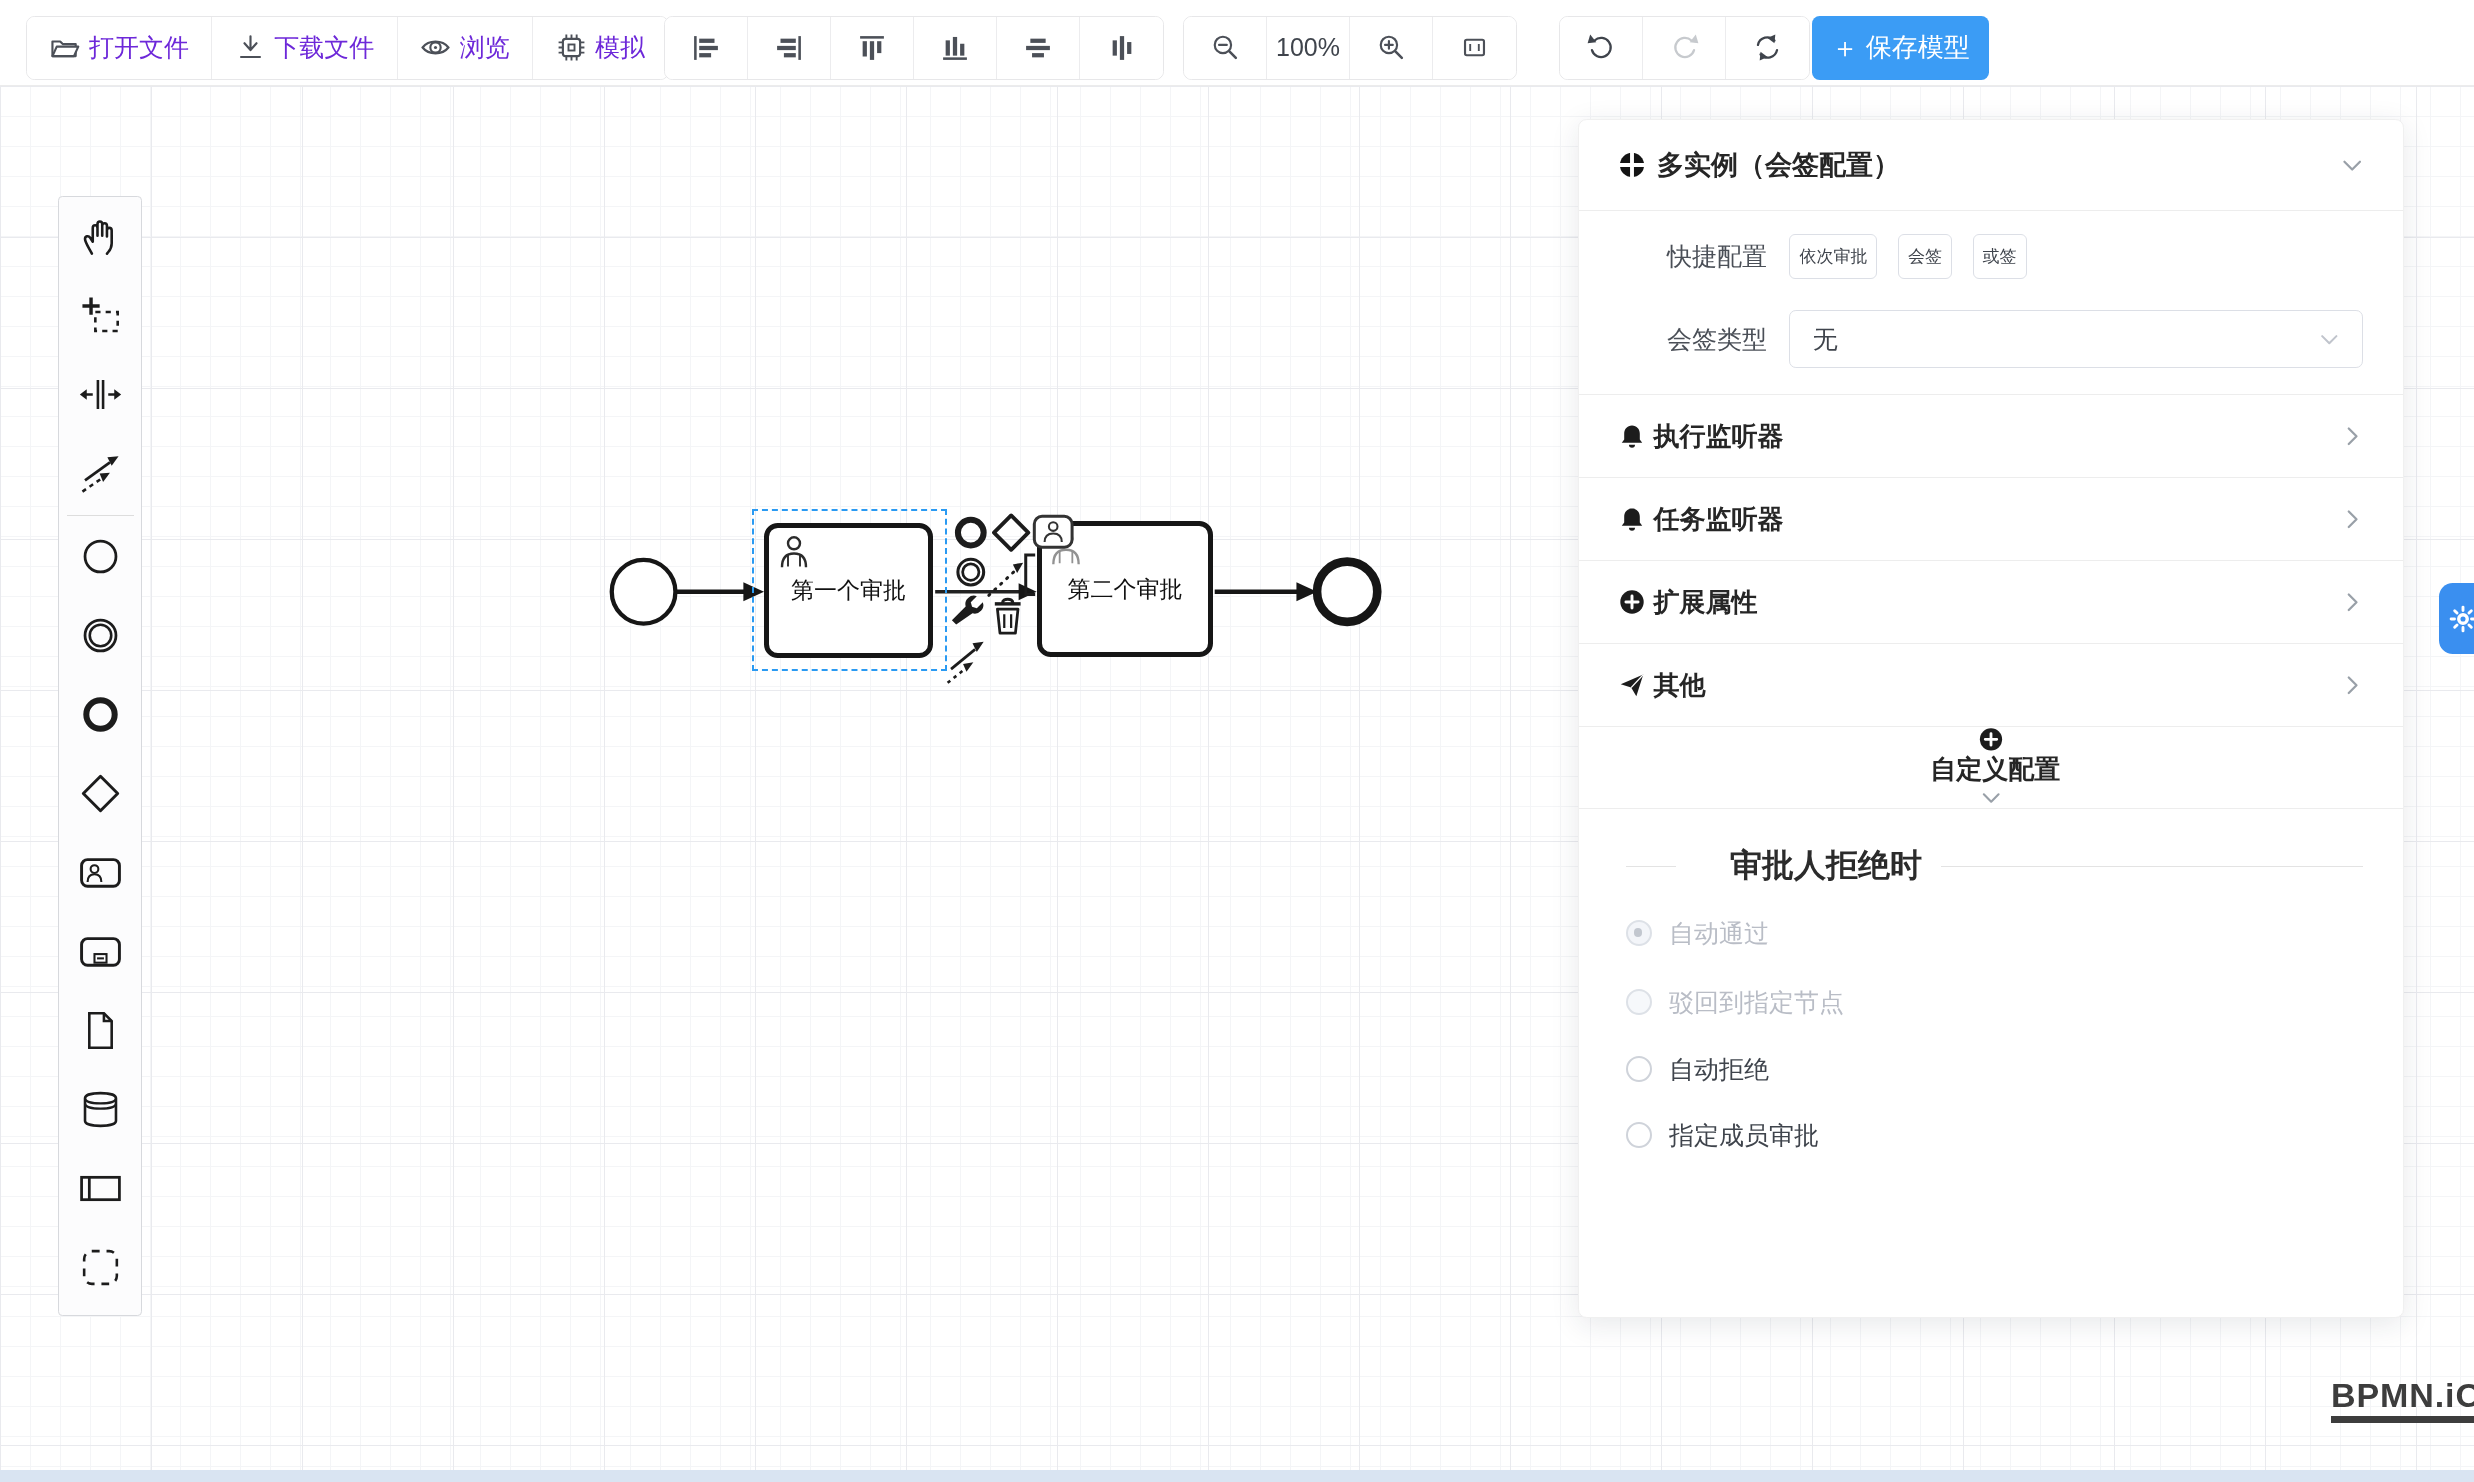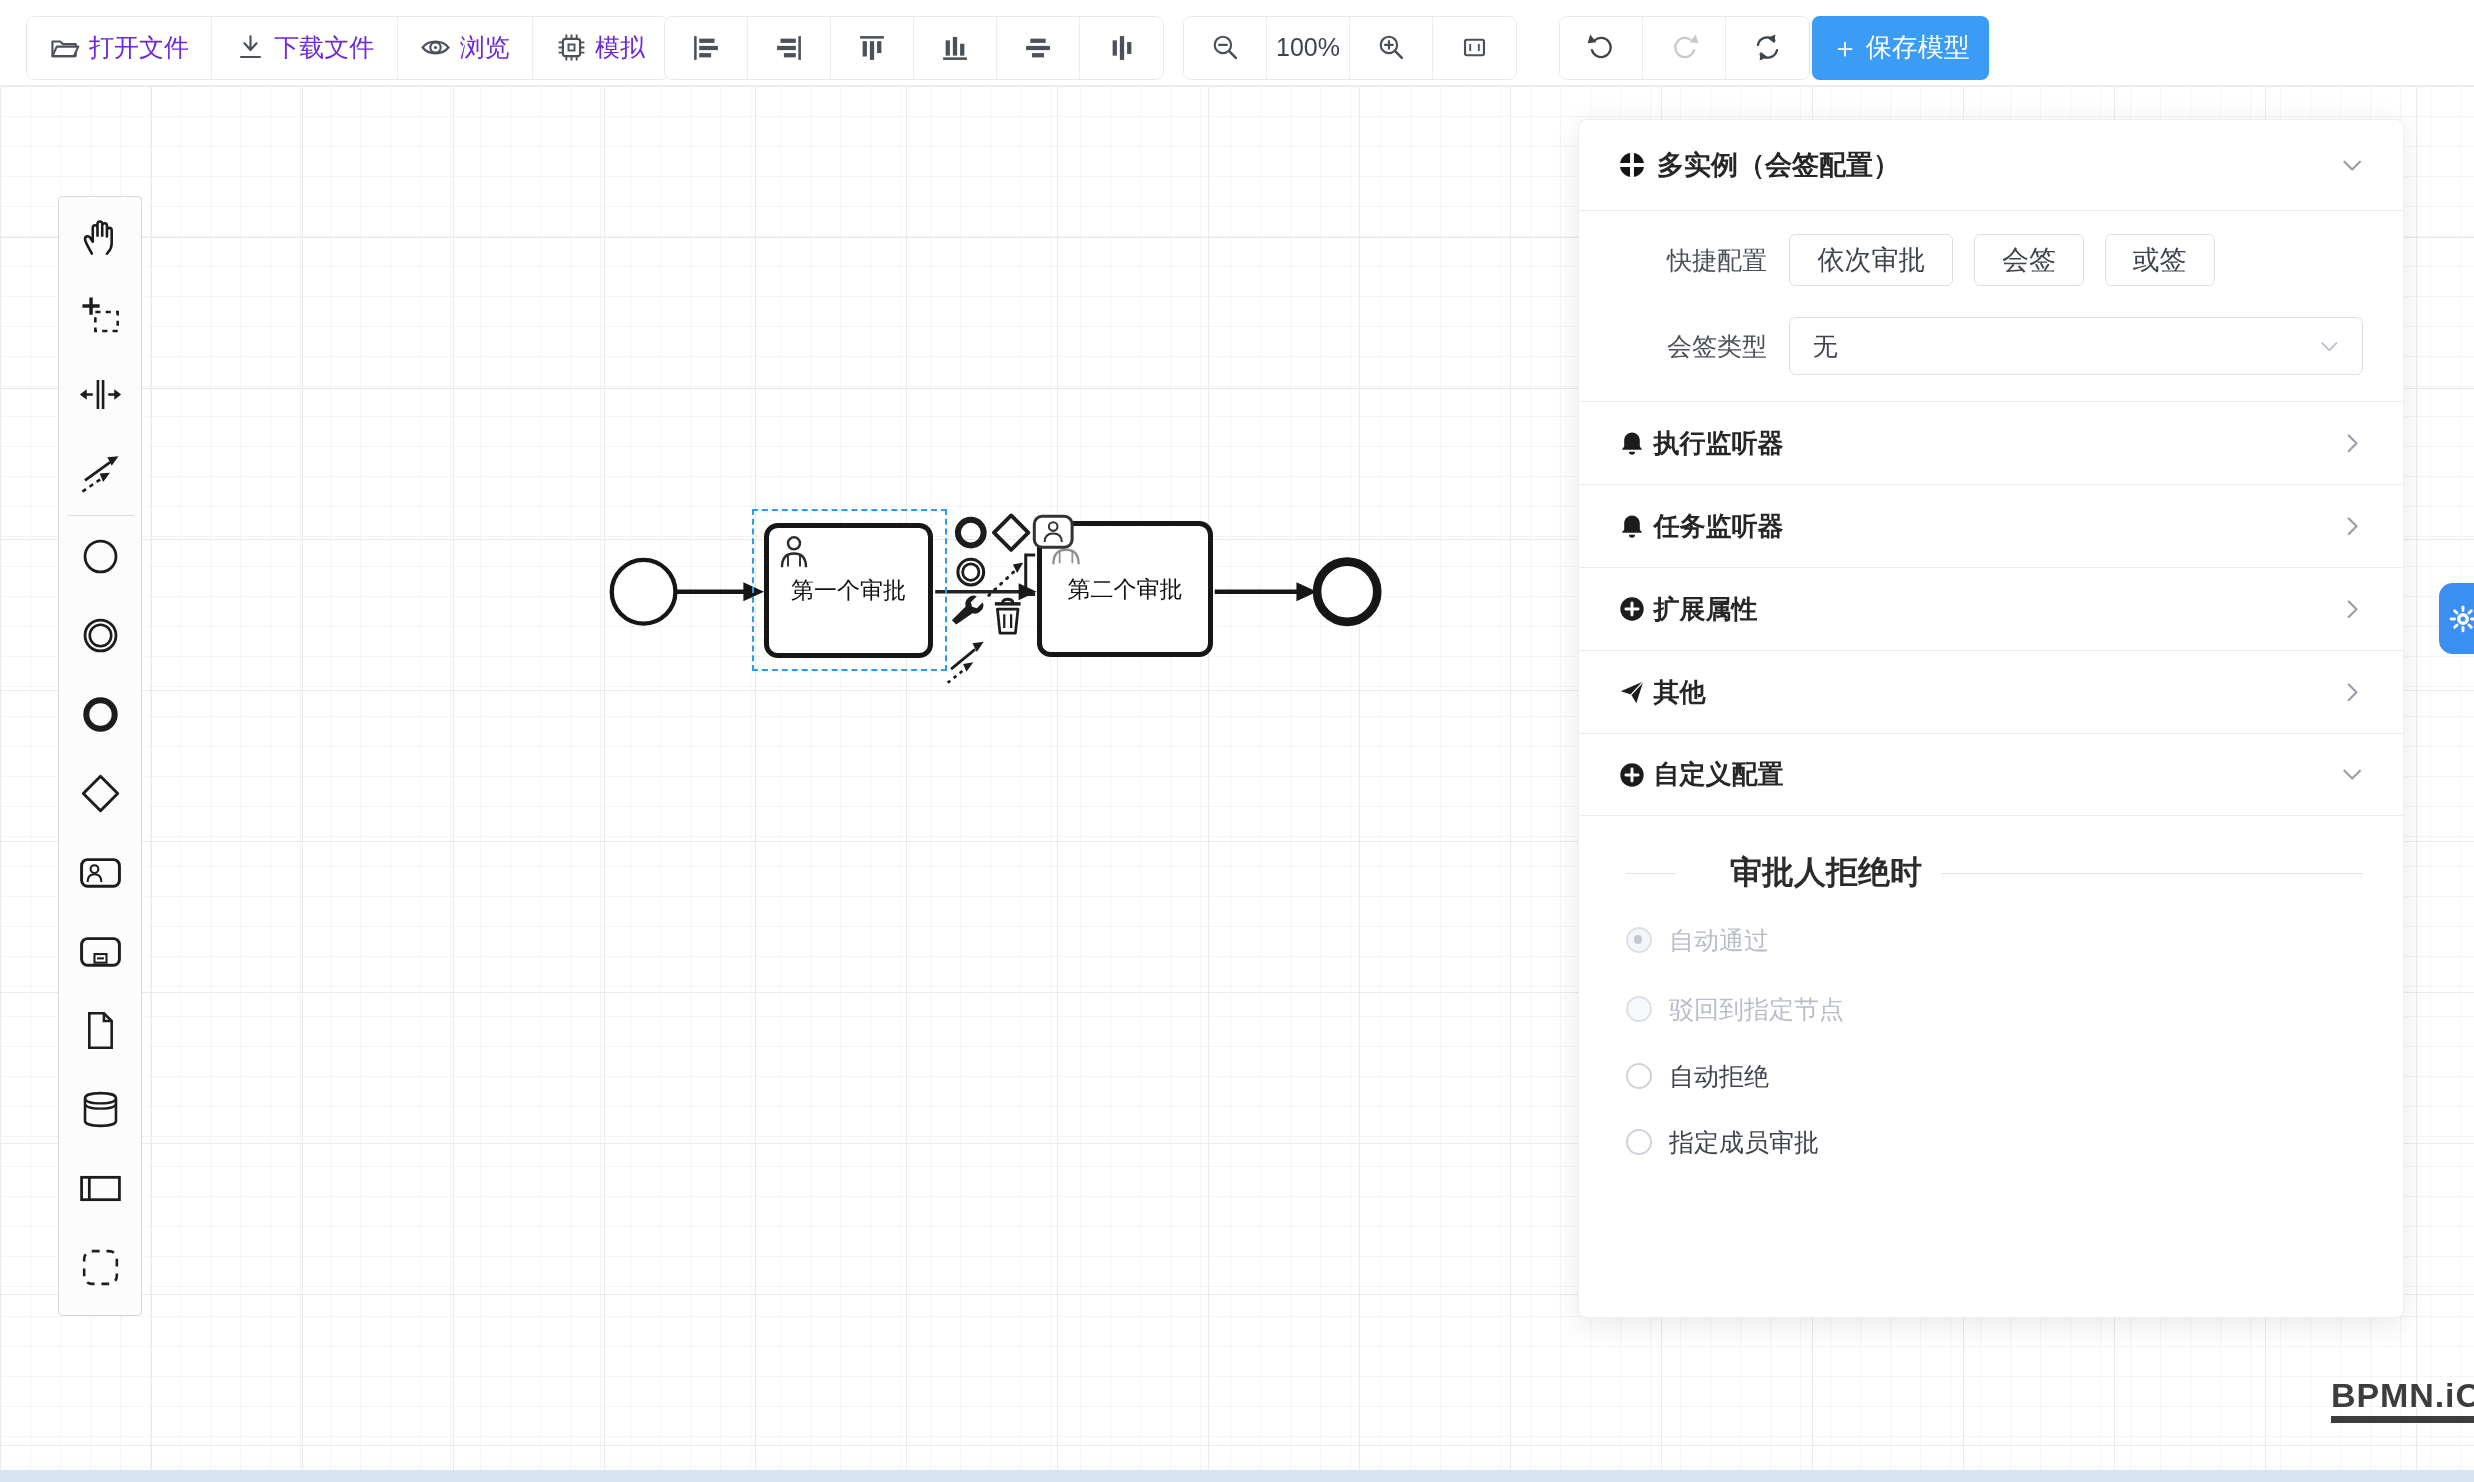--- a/index.html
+++ b/index.html
@@ -53,27 +53,27 @@
     border-radius:13.8px 0 0 13.8px; display:flex; align-items:center; cursor:pointer; }
 
   
   .panel { position:absolute; left:1578px; top:119px; width:826px; height:1199px; background:#fff;
     border:0.9px solid #f0f0f0; border-radius:8.6px; box-shadow:0 6.9px 29px rgba(30,40,60,.10); overflow:hidden; }
   .p-header { height:91px; display:flex; align-items:center; padding:0 40px; border-bottom:1.7px solid #ededed; cursor:pointer; }
   .p-header .p-title { font-size:27px; font-weight:700; color:#262626; margin-left:12px; }
   .spacer { flex:1; }
   .p-row { display:flex; align-items:center; padding:0 40px; }
   .p-label { width:148px; text-align:right; margin-right:22.4px; font-size:25px; color:#4a4f57; flex:none; }
-  .chip-btn { height:52px; padding:0 27px; border:1.7px solid #dcdfe6; border-radius:6px; background:#fff;
-    font-size:27px; color:#3f444c; display:flex; align-items:center; margin-right:20.6px; cursor:pointer; }
+  .chip-btn { height:45px; padding:0 9px; border:1.7px solid #dcdfe6; border-radius:6px; background:#fff;
+    font-size:17px; color:#3f444c; display:flex; align-items:center; margin-right:20.6px; cursor:pointer; }
   .select { flex:1; height:58px; border:1.7px solid #dcdfe6; border-radius:6.9px; display:flex; align-items:center;
     padding:0 22.4px; font-size:25px; color:#3f444c; cursor:pointer; }
   .sections { margin-top:26px; }
   .sec-row { height:83px; display:flex; align-items:center; padding:0 40px; border-top:1.7px solid #ededed; cursor:pointer; }
-  .sec-row.last { border-bottom:1.7px solid #ededed; }
+  .sec-row.last { border-bottom:1.7px solid #ededed;flex-direction:column; }
   .sec-label { font-size:26px; font-weight:700; color:#262626; margin-left:8.6px; }
   .custom { padding:0 40px; }
   .group-title { display:flex; align-items:center; height:34px; }
   .group-title .l1 { width:50px; height:0; border-top:1.7px solid #e3e3e3; margin:0 19px 0 6.9px; }
   .group-title .t { font-size:32px; font-weight:700; color:#2b2b2b;margin-left:35px; }
   .group-title .l2 { flex:1; height:0; border-top:1.7px solid #e3e3e3; margin-left:19px; }
   .radio-row { display:flex; align-items:center; height:38px; cursor:pointer; }
   .radio { width:26px; height:26px; border-radius:50%; margin:0 17px 0 6.9px; flex:none; position:relative; }
   .radio.dis-on  { border:2.6px solid #dde1e7; background:#f3f5f9; }
   .radio.dis-on::after { content:""; position:absolute; left:6px; top:6px; width:8.6px; height:8.6px; border-radius:50%; background:#c2c7cf; }

